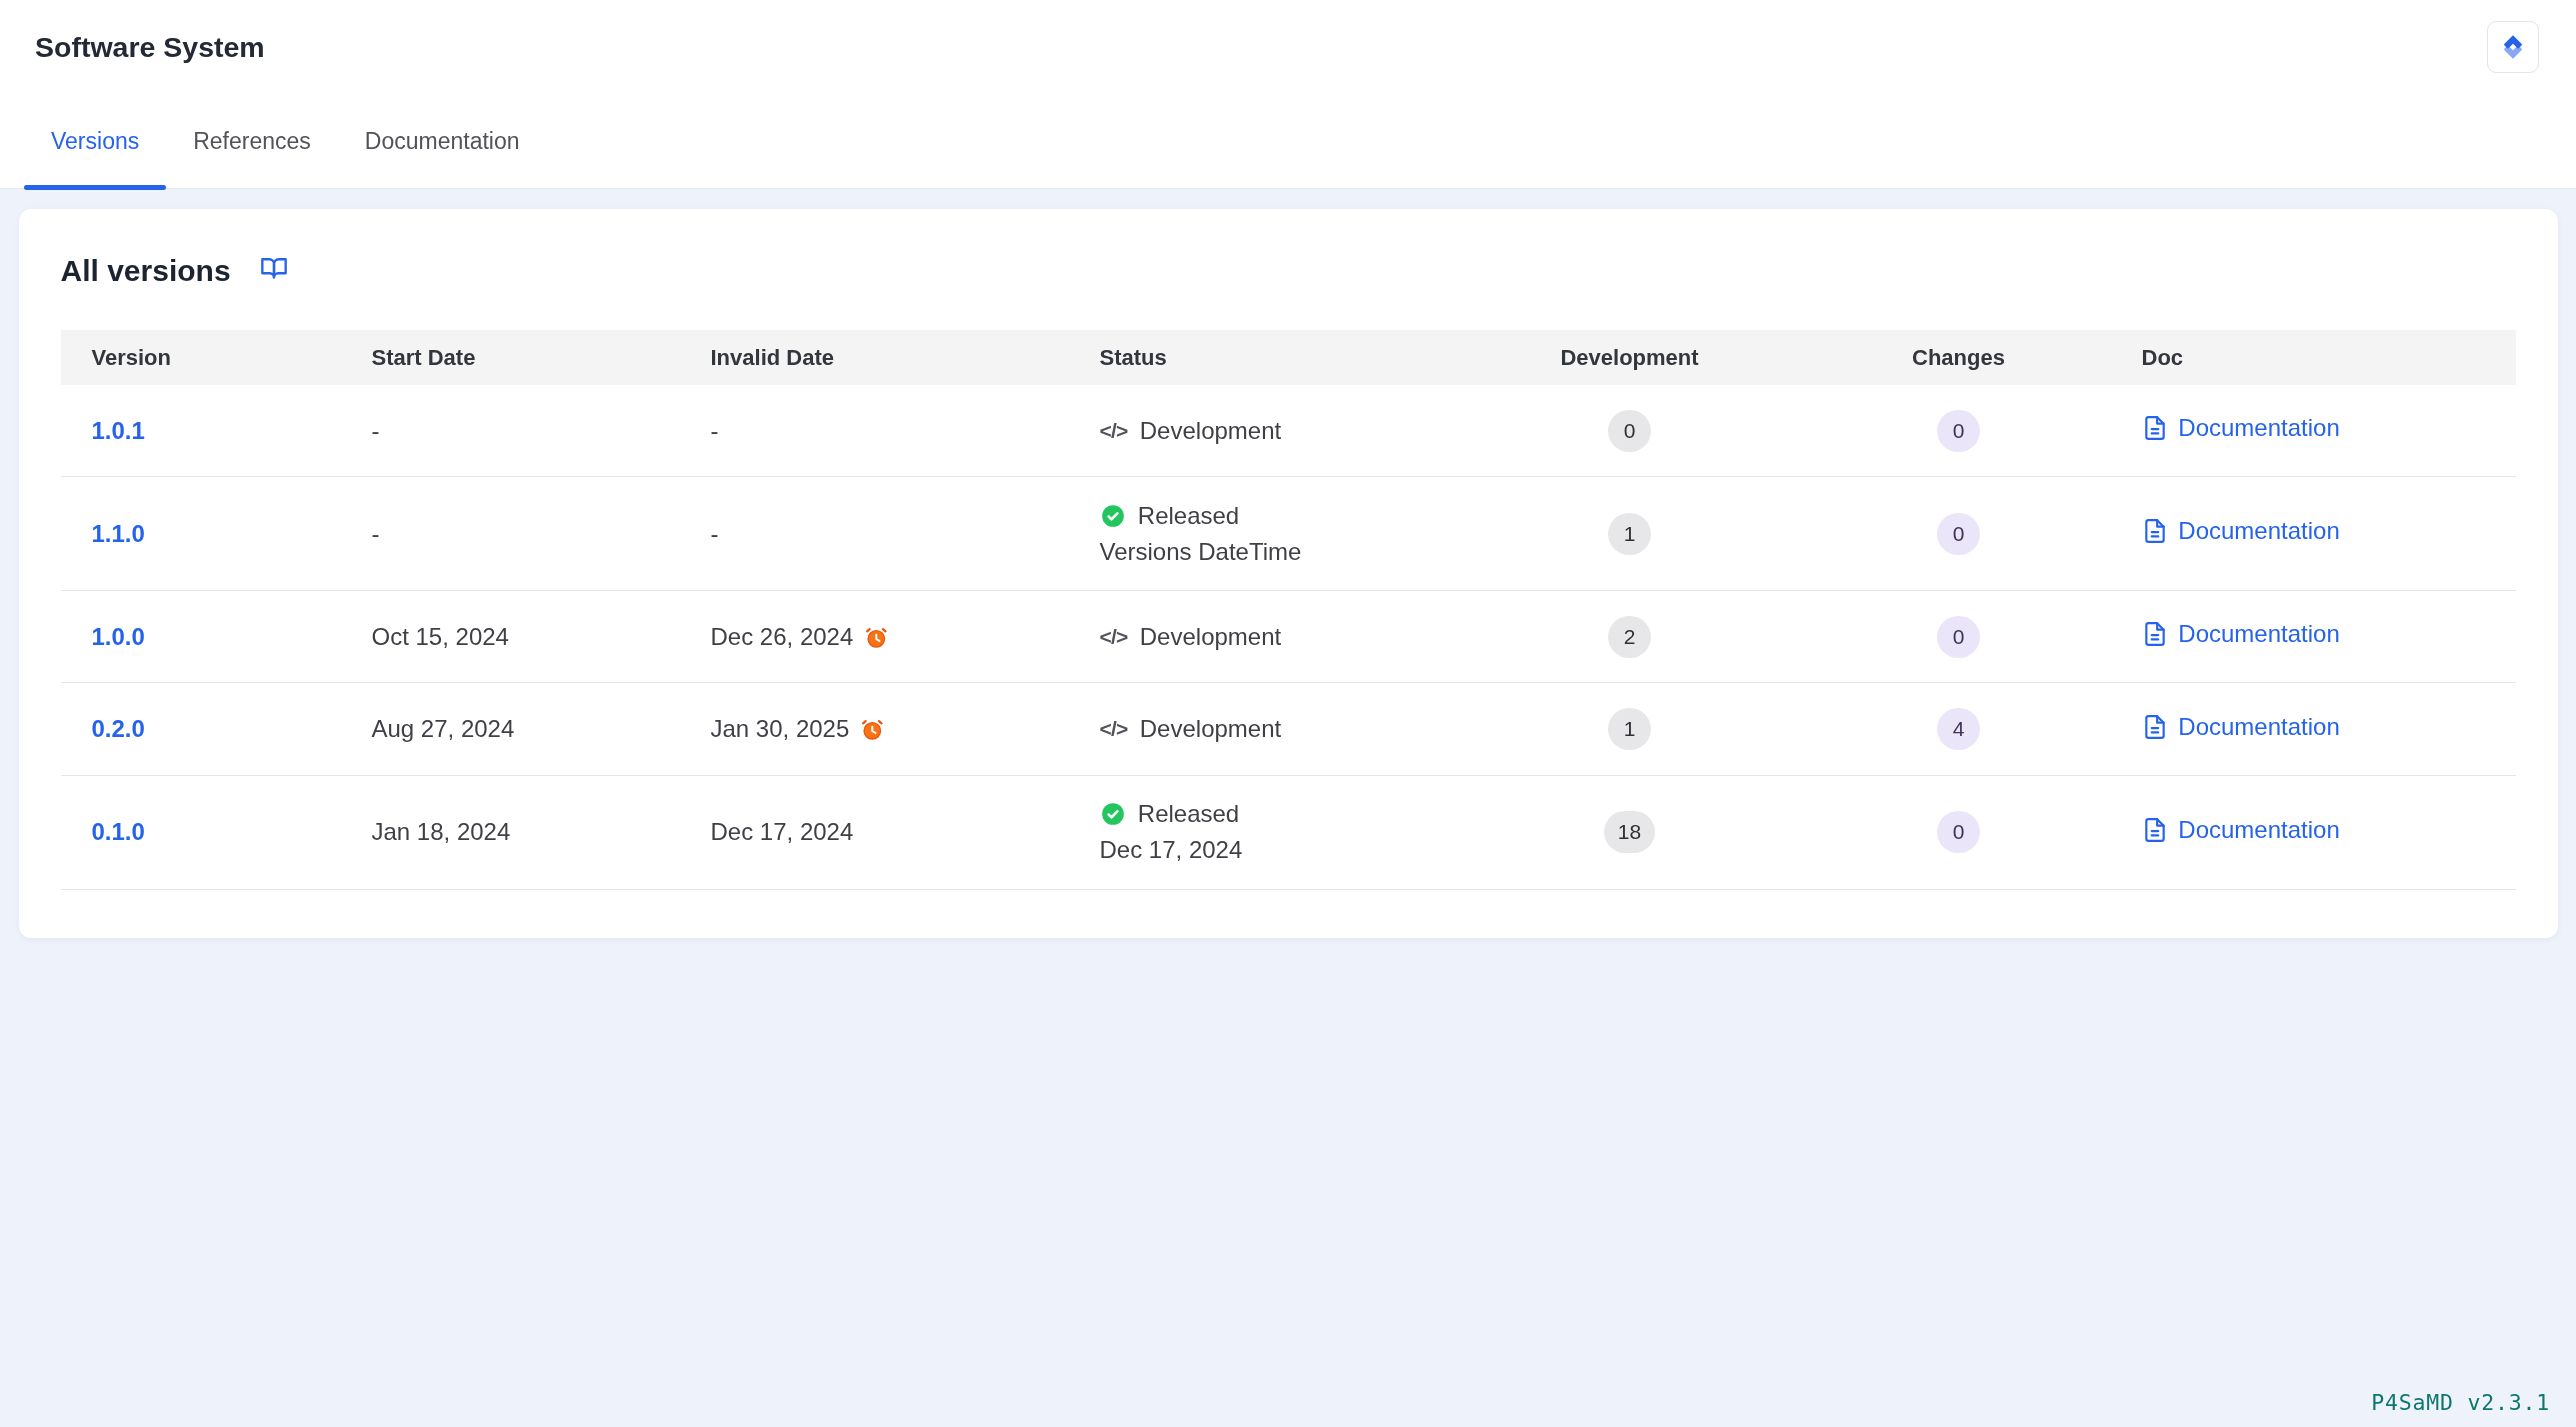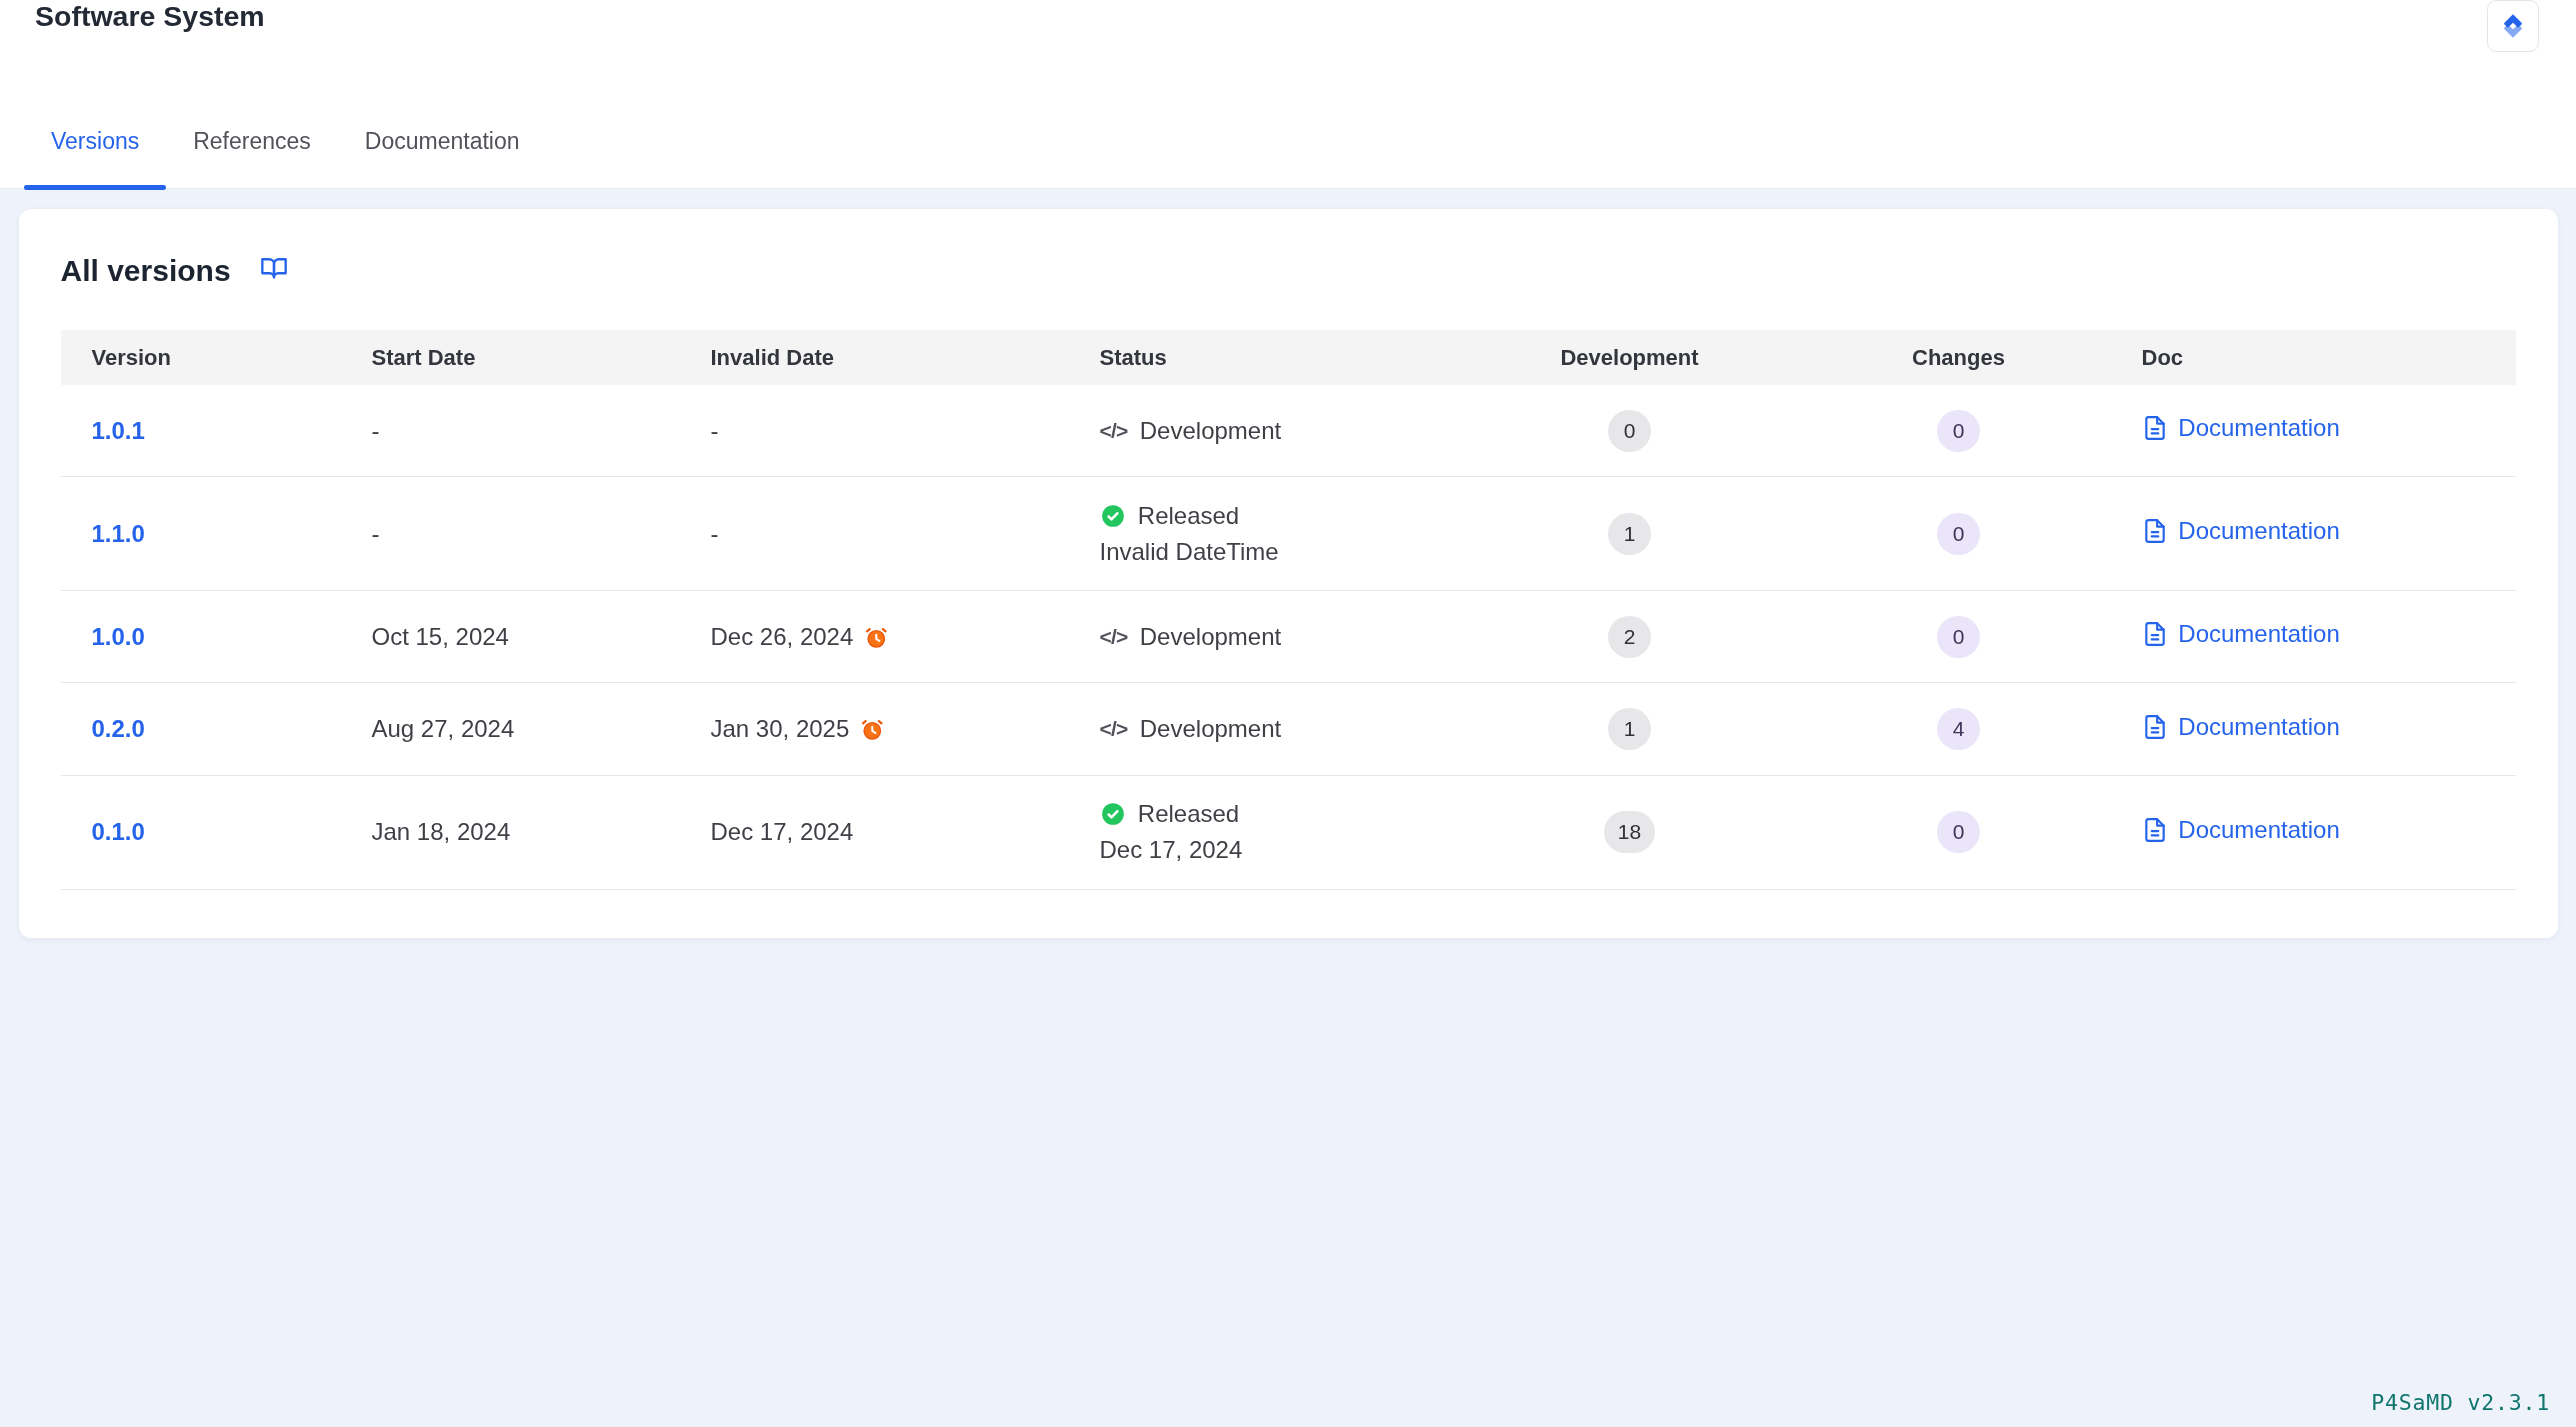--- a/index.html
+++ b/index.html
@@ -10,21 +10,21 @@
     font-family:"Liberation Sans","DejaVu Sans",sans-serif;
     color:#27272a;
     position:relative;
     overflow:hidden;
   }
 
   
   .topbar {
     background:#ffffff;
     height:94px;
-    display:flex; justify-content:space-between;
+    display:flex; align-items:center; justify-content:space-between;
     padding:0 37px 0 35px;
   }
   .app-title { font-size:28.5px; font-weight:600; color:#242a35; }
   .icon-btn {
     width:52px; height:52px;
     border:1.5px solid #e3e5ea; border-radius:9.2px;
     background:#fff;
     display:flex; align-items:center; justify-content:center;
     cursor:pointer;
   }
@@ -213,21 +213,21 @@
     </td>
     <td>
       <div class="status-line">
 
         <svg class="check-icon" viewBox="0 0 24 24" width="26" height="26">
           <circle cx="12" cy="12" r="10" fill="#22c55e"></circle>
           <path d="M8 12.5l2.6 2.6L16 9.5" stroke="#ffffff" stroke-width="2.4" fill="none" stroke-linecap="round" stroke-linejoin="round"></path>
         </svg>
         <span>Released</span>
       </div>
-      <div class="status-sub">Invalid DateTime</div>
+      <div class="status-sub">Versions DateTime</div>
     </td>
     <td class="center">
       <span class="pill pill-gray">1</span>
     </td>
     <td class="center">
       <span class="pill pill-purple">0</span>
     </td>
     <td>
       <a href="#" class="doc-link">
         <svg viewBox="0 0 24 24" width="26" height="26" fill="none" stroke="#2563eb" stroke-width="2" stroke-linecap="round" stroke-linejoin="round">

